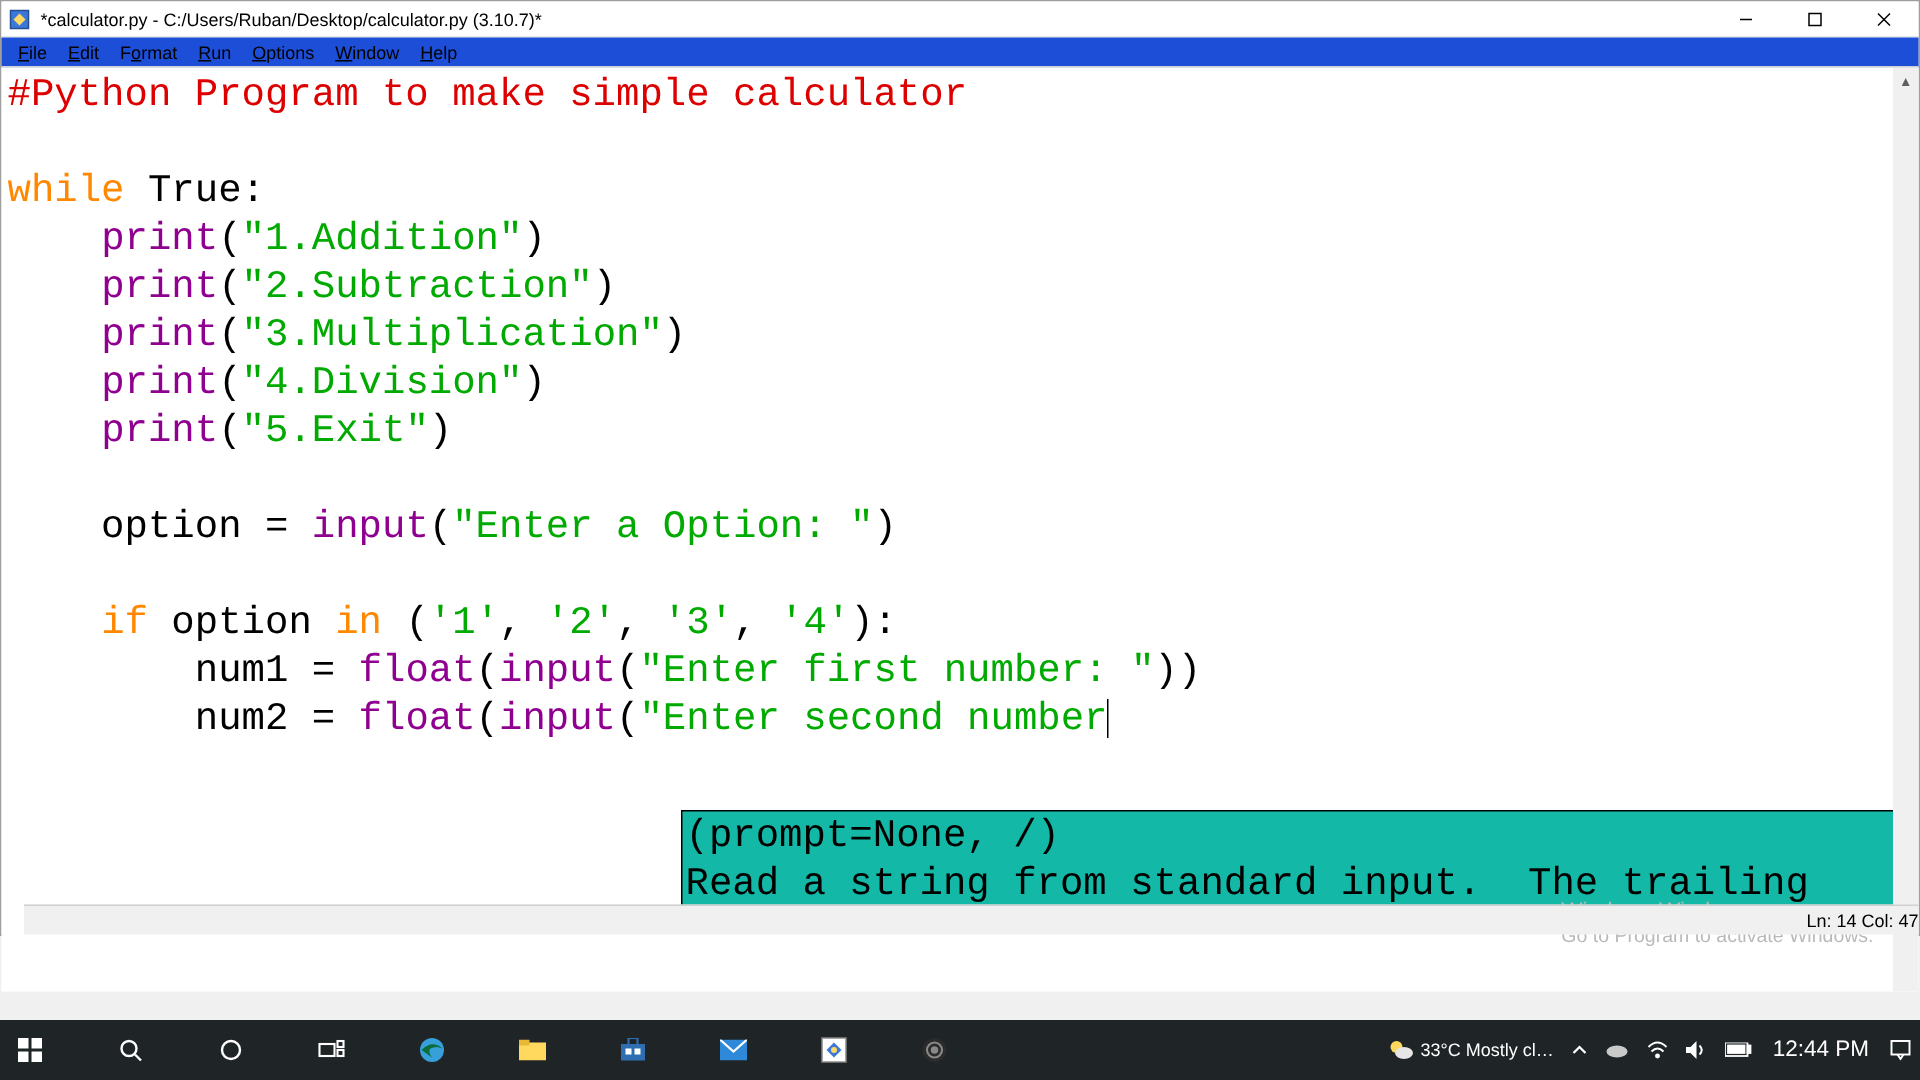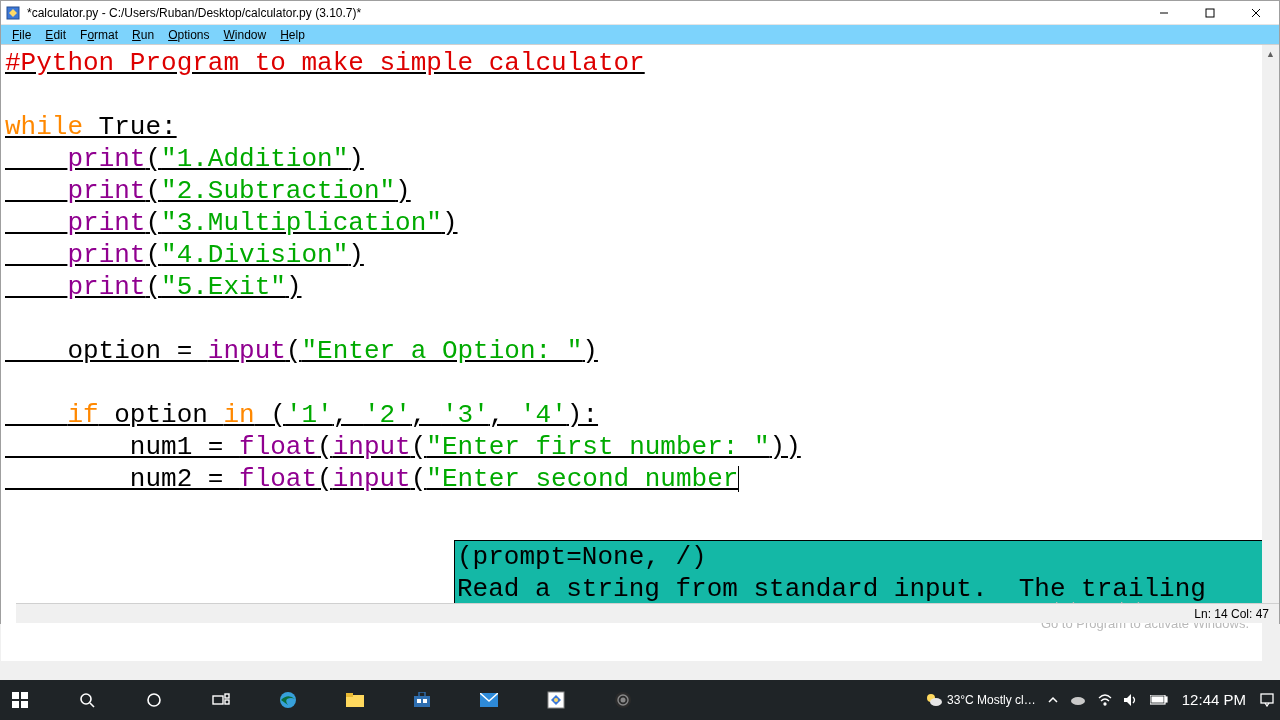--- a/index.html
+++ b/index.html
@@ -3,36 +3,36 @@
 <meta charset="utf-8">
 <style>
   * { box-sizing: border-box; margin: 0; padding: 0; }
   html, body { width: 1280px; height: 720px; overflow: hidden; font-family: "Segoe UI", Tahoma, sans-serif; background: #f0f0f0; }
   .window { position: absolute; top: 0; left: 0; width: 1280px; height: 624px; background: #ffffff; border: 1px solid #9f9f9f; }
   .titlebar { height: 24px; background: #ffffff; display: flex; align-items: center; border-bottom: 1px solid #e5e5e5; font-size: 12px; color: #000; }
   .titlebar .icon { width: 16px; height: 16px; margin: 0 4px; display: inline-flex; align-items: center; justify-content: center; }
   .titlebar .title { flex: 1; padding-left: 2px; }
   .winbtns { display: flex; height: 100%; }
   .winbtn { width: 46px; display: flex; align-items: center; justify-content: center; font-size: 12px; color: #000; }
-  .menubar { height: 20px; background: #7dd3fc; display: flex; align-items: center; font-size: 12px; padding-left: 4px; border-bottom: 1px solid #d0d0d0; }
+  .menubar { height: 20px; background: #1d4ed8; display: flex; align-items: center; font-size: 12px; padding-left: 4px; border-bottom: 1px solid #d0d0d0; }
   .menuitem { padding: 1px 7px; cursor: default; }
   .menuitem .ul { text-decoration: underline; }
-  .editor-wrap { position: relative; width: 100%; height: 616px; background: #ffffff; overflow: hidden; text-decoration: underline; }
+  .editor-wrap { position: relative; width: 100%; height: 616px; background: #ffffff; overflow: hidden; }
   .editor { padding: 2px 4px; font-family: "Courier New", monospace; font-size: 26px; line-height: 32px; white-space: pre; color: #000; }
   .c-comment { color: #dd0000; }
   .c-kw { color: #ff8800; }
   .c-builtin { color: #900090; }
   .c-str { color: #00aa00; }
   .caret { display:inline-block; width:0; border-left:1px solid #000; height:26px; vertical-align:middle; }
   .tooltip { position: absolute; left: 453px; top: 495px; right: 6px; background: #14b8a6; border: 1px solid #000; font-family: "Courier New", monospace; font-size: 26px; line-height: 32px; padding: 0 2px; color: #000; white-space: pre; overflow: hidden; }
   .scrollbar { position: absolute; top: 0; right: 0; width: 17px; height: 100%; background: #f0f0f0; }
   .scroll-arrow { width: 17px; height: 17px; display:flex; align-items:center; justify-content:center; font-size:9px; color:#606060; }
   .watermark { position: absolute; right: 30px; bottom: 30px; color: #b9b9b9; font-size: 13px; text-align: left; }
   .watermark .big { font-size: 15px; }
-  .statusbar { position: absolute; bottom: 0; left: 0; right: 0; height: 20px; background: #f0f0f0; border-top: 1px solid #d0d0d0; font-size: 12px; display:flex; justify-content:flex-end; align-items:center; padding-right:10px; color:#000;margin-left:15px; }
+  .statusbar { position: absolute; bottom: 0; left: 0; right: 0; height: 20px; background: #f0f0f0; border-top: 1px solid #d0d0d0; font-size: 12px; display:flex; justify-content:flex-end; align-items:center; color:#000;margin-left:15px; }
   .taskbar { position: absolute; left: 0; bottom: 0; width: 1280px; height: 40px; background: #1f2427; display: flex; align-items: center; color: #fff; gap: 27px; }
   .taskbtn { width: 40px; height: 40px; display: flex; align-items: center; justify-content: center; font-size: 16px; color: #fff; }
   .tray { margin-left: auto; display: flex; align-items: center; height: 100%; font-size: 12px; }
   .tray-item { padding: 0 6px; display:flex; align-items:center; gap:4px; height:100%; color:#fff; }
   .tray-time { text-align: right; line-height: 14px; font-size: 15px; padding: 0 8px; }
   svg { display:block; }
 </style>
 </head>
 <body>
 

